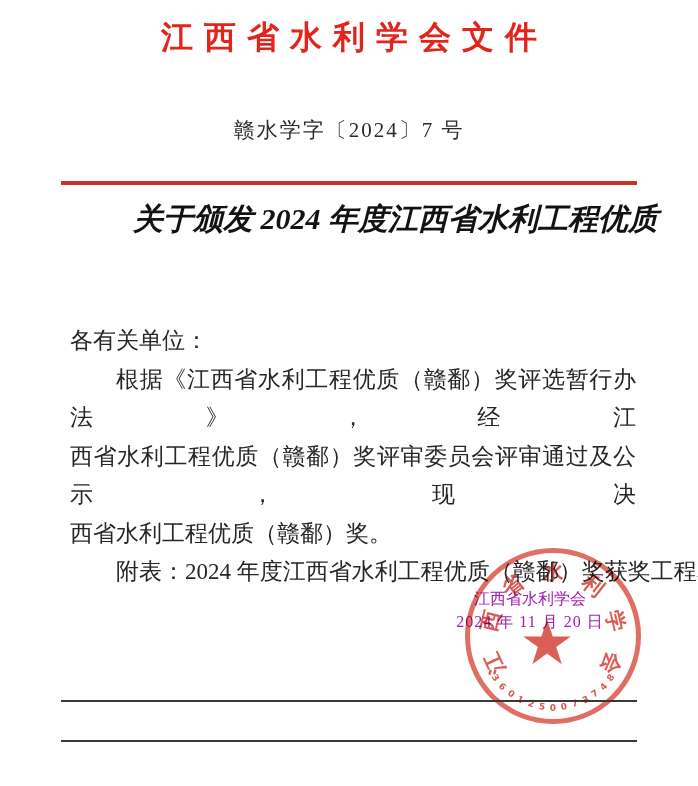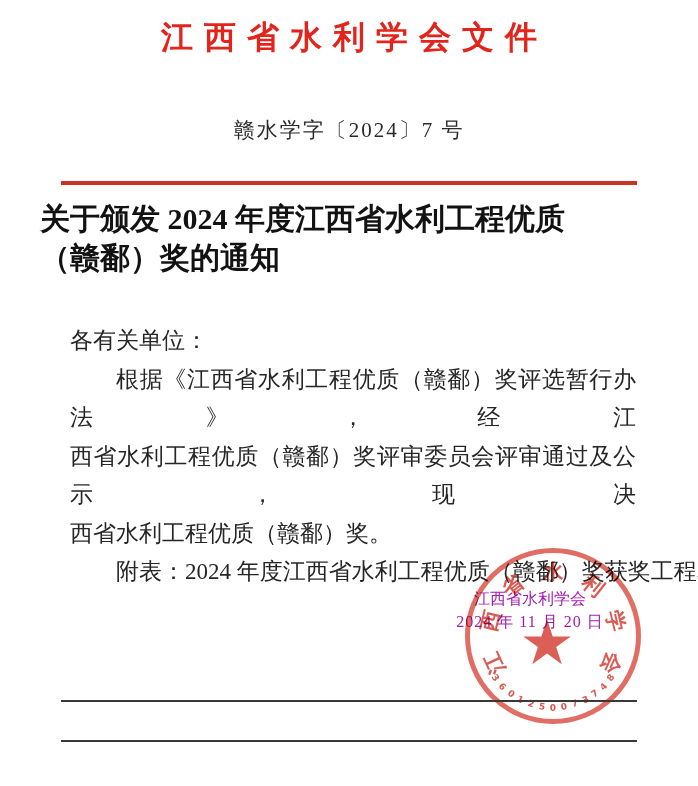--- a/index.html
+++ b/index.html
@@ -35,25 +35,26 @@
   }
   .red-line {
     position: absolute;
     top: 181px; left: 61px;
     width: 576px; height: 4px;
     background: #cb3328;
   }
   .doc-title {
     position: absolute;
     top: 199px; left: 40px; right: 40px;
-    text-align: left;
+    text-align: right;
     font-size: 30px;
     line-height: 39px;
     font-weight: bold;
     color: #121212;
+    font-style: italic;
   }
   .body-text {
     position: absolute;
     top: 322px; left: 70px;
     width: 566px;
     font-size: 23px;
     line-height: 38.5px;
     color: #262626;
   }
   .body-text .line { white-space: nowrap; }
@@ -127,21 +128,20 @@
 <div class="page">
 
   <div class="org-title">江西省水利学会文件</div>
 
   <div class="doc-number">赣水学字〔2024〕7 号</div>
 
   <div class="red-line"></div>
 
   <div class="doc-title">
     <div class="t1">关于颁发 2024 年度江西省水利工程优质</div>
-    <div class="t2">（赣鄱）奖的通知</div>
   </div>
 
   <div class="body-text">
     <div class="line">各有关单位：</div>
     <div class="jline indent">根据《江西省水利工程优质（赣鄱）奖评选暂行办法》，经江</div>
     <div class="jline">西省水利工程优质（赣鄱）奖评审委员会评审通过及公示，现决</div>
     <div class="line">西省水利工程优质（赣鄱）奖。</div>
     <div class="line indent">附表：2024 年度江西省水利工程优质（赣鄱）奖获奖工程表</div>
   </div>
 

